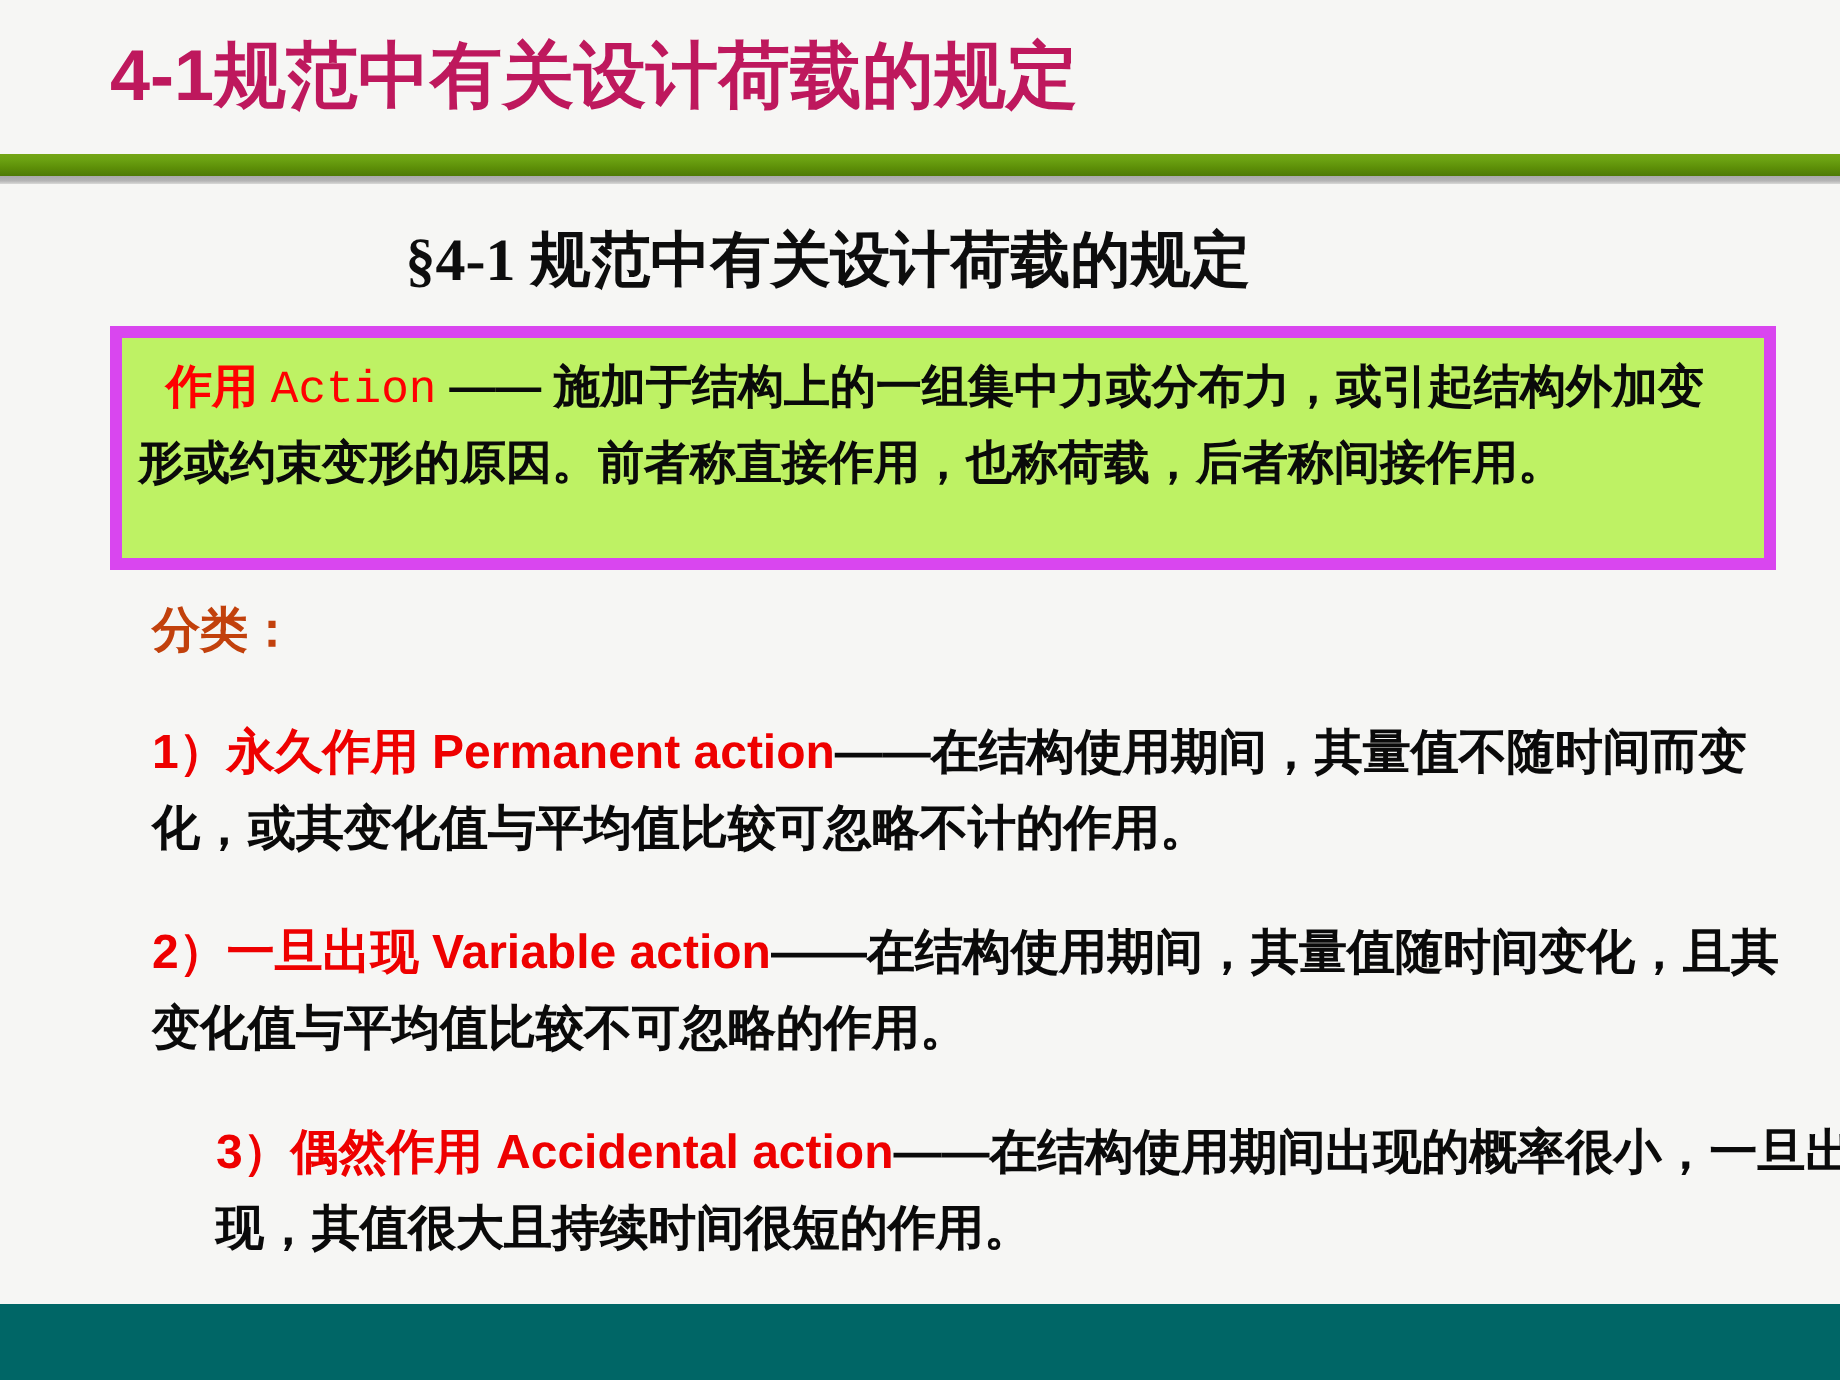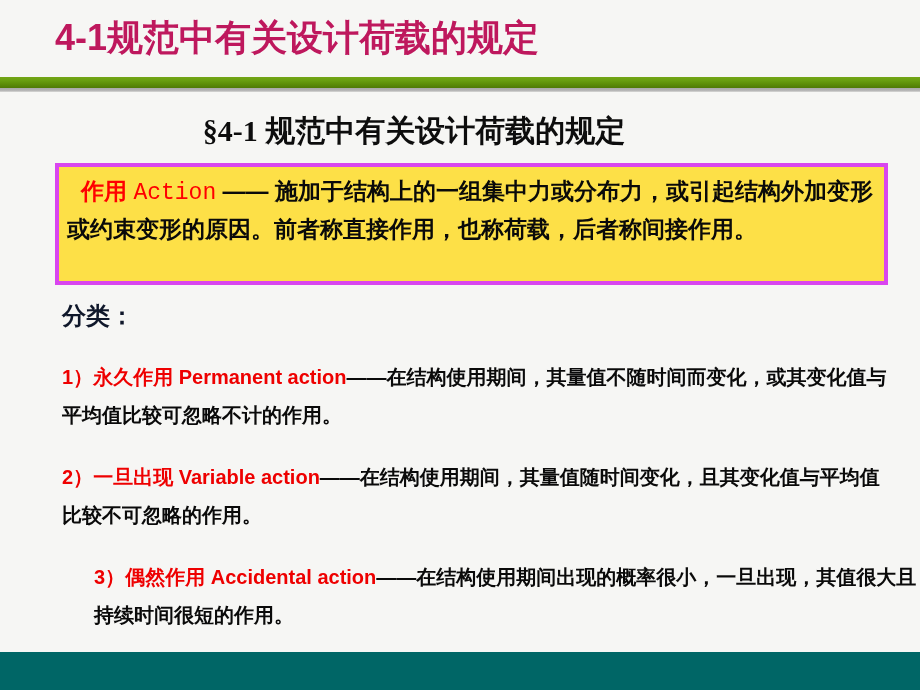--- a/index.html
+++ b/index.html
@@ -65,22 +65,22 @@
   }
 
   
   #definition-box {
     position: absolute;
     left: 55px;
     top: 163px;
     width: 833px;
     height: 122px;
     box-sizing: border-box;
-    background: #fde047;
-    border: 4px solid #d946ef;
+    background: #bef264;
+    border: 6px solid #d946ef;
     padding: 6px 8px 4px 8px;
   }
   #definition-text {
     font-family: "Liberation Sans", sans-serif;
     font-weight: bold;
     font-size: 23px;
     line-height: 36px;
     color: #0a0a0a;
     text-indent: 14px;
   }
@@ -88,38 +88,38 @@
     color: #ff0000;
   }
   .mono {
     font-family: "Liberation Mono", monospace;
     font-weight: normal;
   }
 
   
   #classify-label {
     position: absolute;
-    left: 62px;
+    left: 76px;
     top: 300px;
     font-family: "Liberation Sans", sans-serif;
     font-weight: bold;
     font-size: 24px;
     line-height: 32px;
-    color: #0f172a;
+    color: #c2410c;
     white-space: nowrap;
   }
 
   
   .action-item {
     position: absolute;
-    left: 62px;
+    left: 76px;
     width: 836px;
     font-family: "Liberation Sans", sans-serif;
     font-weight: bold;
-    font-size: 20px;
+    font-size: 24px;
     line-height: 38px;
     color: #0a0a0a;
   }
   #action-item-0 { top: 358px; }
   #action-item-1 { top: 458px; }
   #action-item-2 { top: 558px; margin-left: 32px; }
 
   .item-head {
     color: #ee0000;
   }

